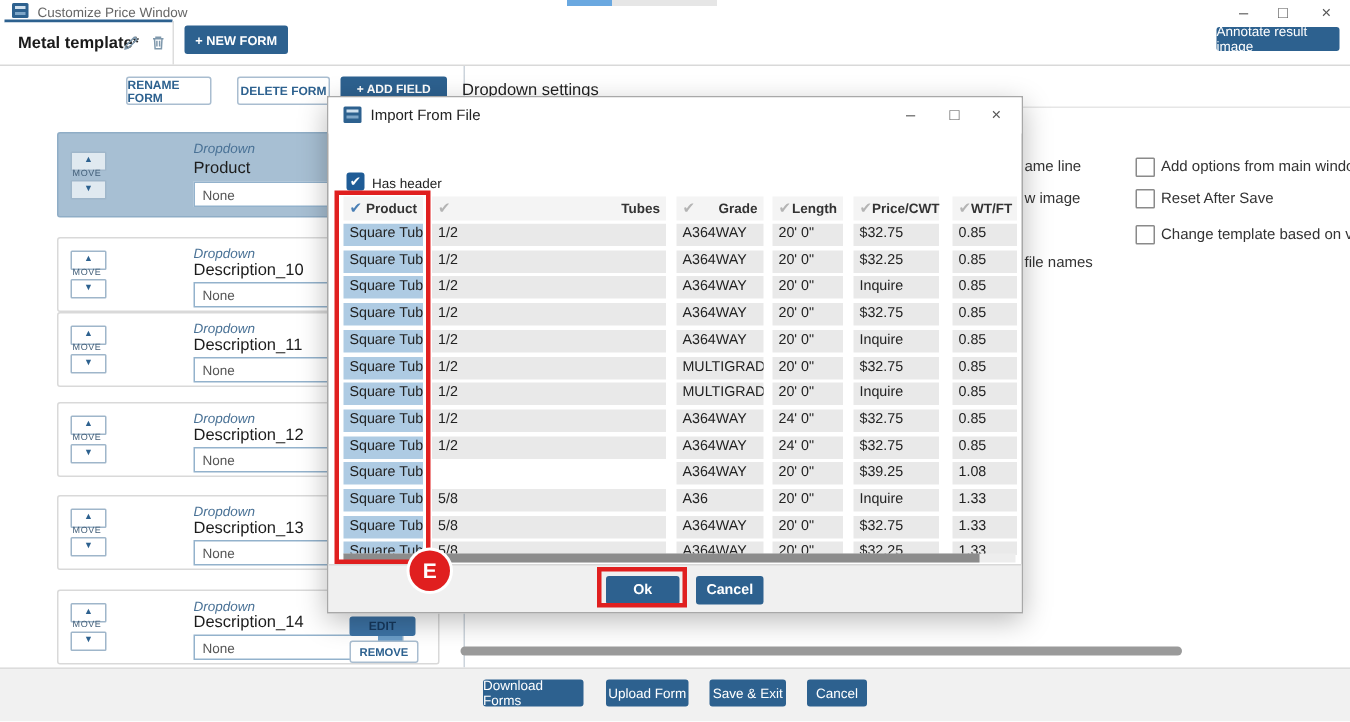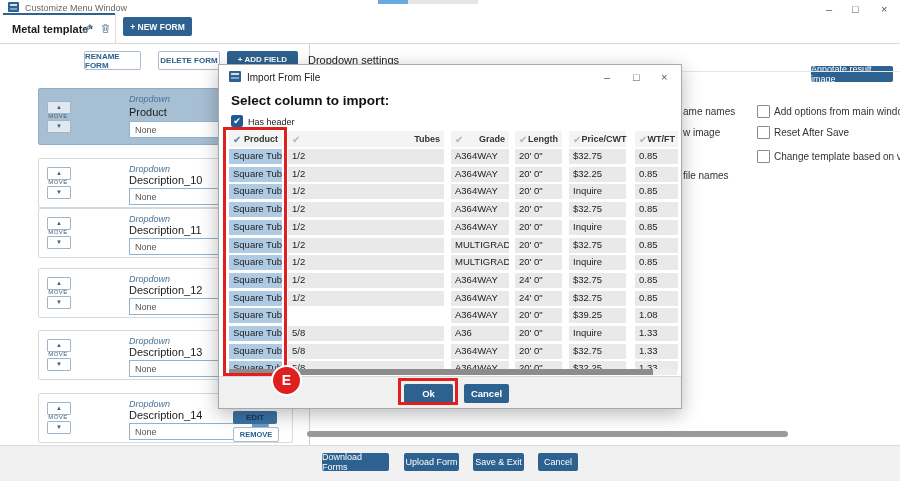--- a/index.html
+++ b/index.html
@@ -36,21 +36,21 @@
   svg{display:block;}
 </style>
 </head>
 <body>
 
 <div class="abs" style="left:0;top:0;width:900px;height:13px;">
   <div class="abs" style="left:8px;top:2px;width:11px;height:10px;background:#2d618f;border-radius:1px;">
     <div class="abs" style="left:2px;top:2px;width:7px;height:2px;background:#cfe0ee;"></div>
     <div class="abs" style="left:2px;top:6px;width:7px;height:2px;background:#7ea6c8;"></div>
   </div>
-  <div class="abs" style="left:25px;top:3px;font-size:9px;color:#666;">Customize Menu Window</div>
+  <div class="abs" style="left:25px;top:3px;font-size:9px;color:#666;">Customize Price Window</div>
   <div class="abs" style="left:378px;top:0;width:30px;height:4px;background:#6aa8e0;"></div>
   <div class="abs" style="left:408px;top:0;width:70px;height:4px;background:#e6e6e6;"></div>
   <span class="wctrl" style="left:826px;top:3px;">–</span>
   <span class="wctrl" style="left:852px;top:3px;">□</span>
   <span class="wctrl" style="left:881px;top:3px;">×</span>
 </div>
 
 <div class="abs" style="left:0;top:13px;width:900px;height:31px;">
   <div class="abs" style="left:3px;top:0;width:112px;height:2px;background:#2d618f;"></div>
   <div class="abs" style="left:3px;top:2px;width:112px;height:28px;background:#fff;">
@@ -61,21 +61,21 @@
         </svg>
     </span>
     <span class="abs" style="left:97px;top:8px;">
       <svg width="11" height="11" viewBox="0 0 11 11">
           <path d="M2 2.8 H9 M4 2.8 V1.8 H7 V2.8 M3 2.8 L3.4 9.5 H7.6 L8 2.8 M4.6 4.2 V8 M6.4 4.2 V8" fill="none" stroke="#7f98ac" stroke-width="1"></path>
         </svg>
     </span>
   </div>
   <div class="abs" style="left:115px;top:1px;width:1px;height:29px;background:#dddddd;"></div>
   <div class="btn-primary" style="left:123px;top:4px;width:69px;height:19px;font-size:8.5px;">+  NEW FORM</div>
-  <div class="btn-primary" style="left:811px;top:5px;width:82px;height:16px;font-weight:normal;margin-top:48px;">Annotate result image</div>
+  <div class="btn-primary" style="left:811px;top:5px;width:82px;height:16px;font-weight:normal;">Annotate result image</div>
   <div class="abs" style="left:0;top:30px;width:900px;height:1px;background:#d9d9d9;"></div>
 </div>
 
 <div class="abs" style="left:0;top:44px;width:310px;height:401px;background:#fff;border-right:1px solid #ccd4dc;box-sizing:border-box;">
   <div class="btn-outline" style="left:84px;top:7px;width:55px;height:17px;">RENAME FORM</div>
   <div class="btn-outline" style="left:158px;top:7px;width:60px;height:17px;text-align:right;">DELETE FORM</div>
   <div class="btn-primary" style="left:227px;top:7px;width:71px;height:17px;font-size:8px;">+  ADD FIELD</div>
   <div class="abs" id="cards-layer" style="left:38px;top:44px;width:257px;height:356px;overflow:hidden;text-decoration:underline;">
       <div class="card sel" style="top: 0px; height: 57px;">
         <div class="mvbtn" style="top: 12px;">▲</div>
@@ -146,21 +146,21 @@
     </div>
 </div>
 
 <div class="btn-primary" style="left:233px;top:411px;width:44px;height:13px;font-size:8px;background:#3c72a4;color:#16395e;z-index:5;">EDIT</div>
 <div class="btn-outline" style="left:233px;top:427px;width:44px;height:13px;font-size:7.5px;z-index:5;">REMOVE</div>
 
 <div class="abs" style="left:300px;top:44px;width:600px;height:401px;">
   <div class="abs" style="left:8px;top:10px;font-size:11px;color:#222;">Dropdown settings</div>
   <div class="abs" style="left:0;top:27px;width:600px;height:1px;background:#e6e6e6;"></div>
   <div class="abs" id="settings-layer" style="left:0;top:0;width:600px;height:401px;">
-      <div class="frag" style="left: 383px; top: 62px;">ame names</div>
+      <div class="frag" style="left: 383px; top: 62px;">ame line</div>
       <div class="frag" style="left: 383px; top: 83px;">w image</div>
       <div class="frag" style="left: 383px; top: 126px;">file names</div>
       <div class="cbx" style="left: 457px; top: 61px;"></div>
       <div class="cblabel" style="left: 474px; top: 62px;">Add options from main window</div>
       <div class="cbx" style="left: 457px; top: 82px;"></div>
       <div class="cblabel" style="left: 474px; top: 83px;">Reset After Save</div>
       <div class="cbx" style="left: 457px; top: 106px;"></div>
       <div class="cblabel" style="left: 474px; top: 107px;">Change template based on value</div>
     </div>
 </div>
@@ -181,21 +181,20 @@
     <div class="abs" style="left:10px;top:6px;width:12px;height:11px;background:#2d618f;border-radius:1px;">
       <div class="abs" style="left:2px;top:2px;width:8px;height:2px;background:#cfe0ee;"></div>
       <div class="abs" style="left:2px;top:6px;width:8px;height:2px;background:#7ea6c8;"></div>
     </div>
     <span class="abs" style="left:28px;top:7px;font-size:10px;color:#222;">Import From File</span>
     <span class="wctrl" style="left:385px;top:6px;">–</span>
     <span class="wctrl" style="left:414px;top:6px;">□</span>
     <span class="wctrl" style="left:442px;top:6px;">×</span>
   </div>
 
-  <div class="abs" style="left:12px;top:28px;font-size:13.5px;font-weight:bold;color:#111;">Select column to import:</div>
 
   <div class="abs" style="left:12px;top:50px;width:12px;height:12px;background:#1f5c96;border-radius:2px;color:#fff;
               font-size:9px;text-align:center;line-height:12px;">✔</div>
   <span class="abs" style="left:29px;top:52px;font-size:9px;color:#222;">Has header</span>
 
   <div class="abs" id="dlg-header" style="left:0;top:66px;width:462px;height:17px;">
       <div class="hcell selcol" style="left: 10px; width: 53px;">
         <div class="chk">✔</div>
         <div class="hl">Product</div>
       </div>

